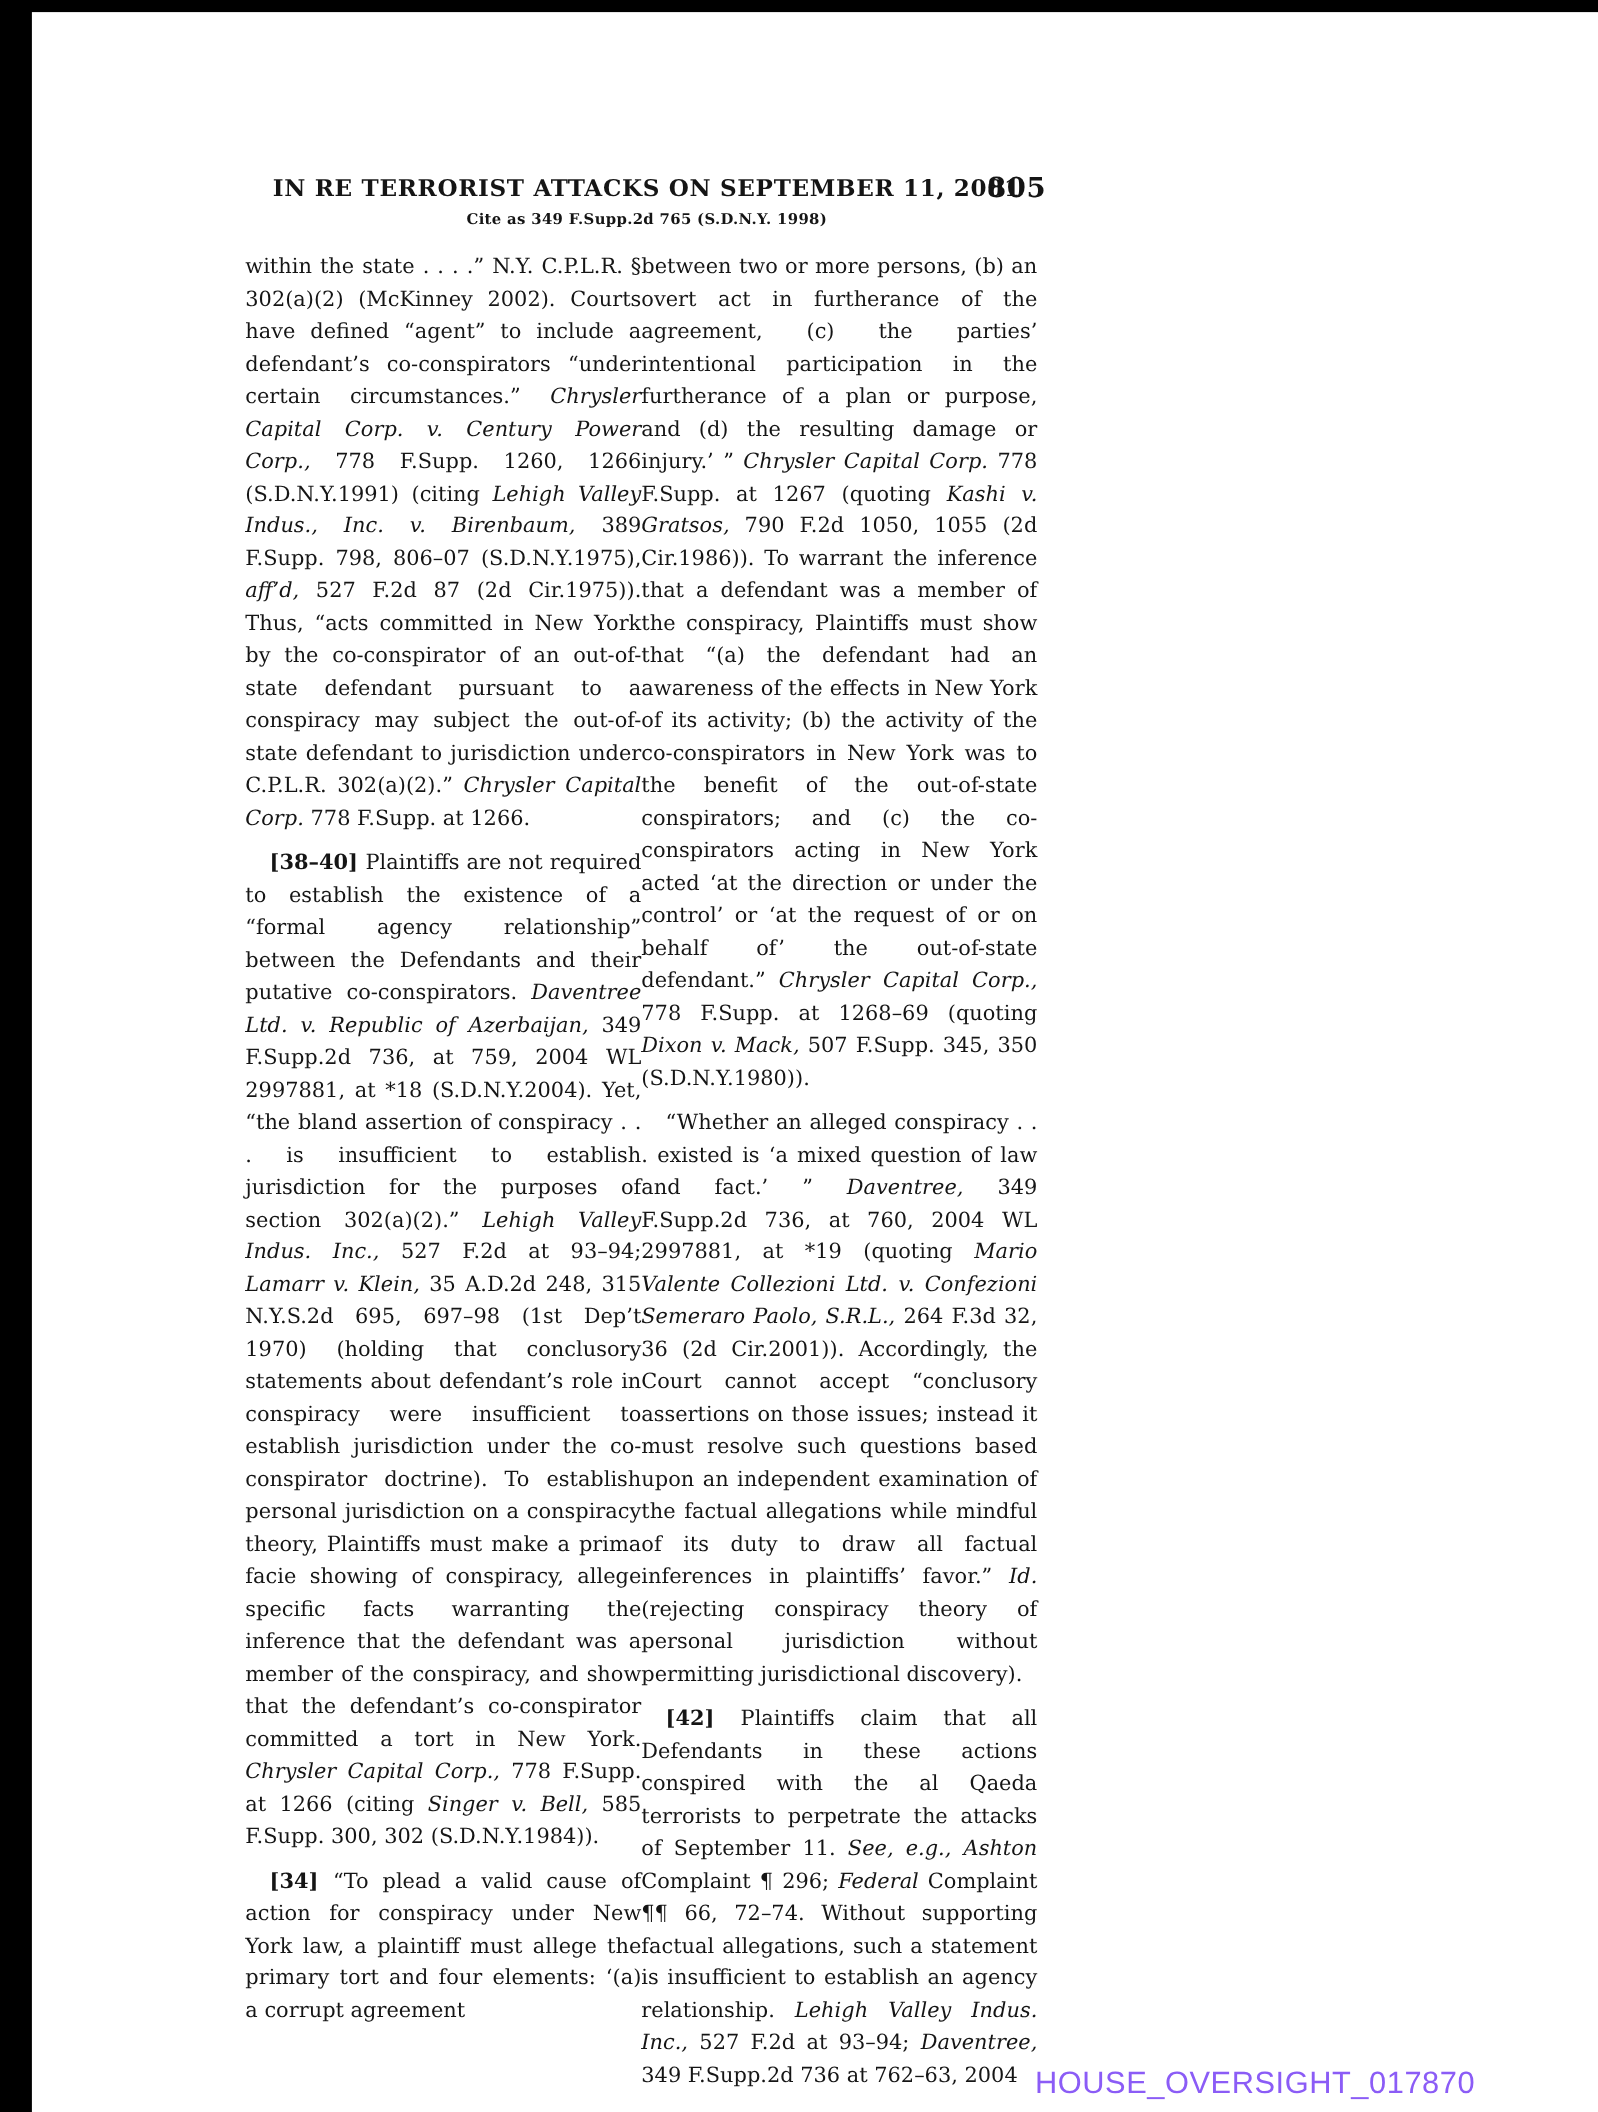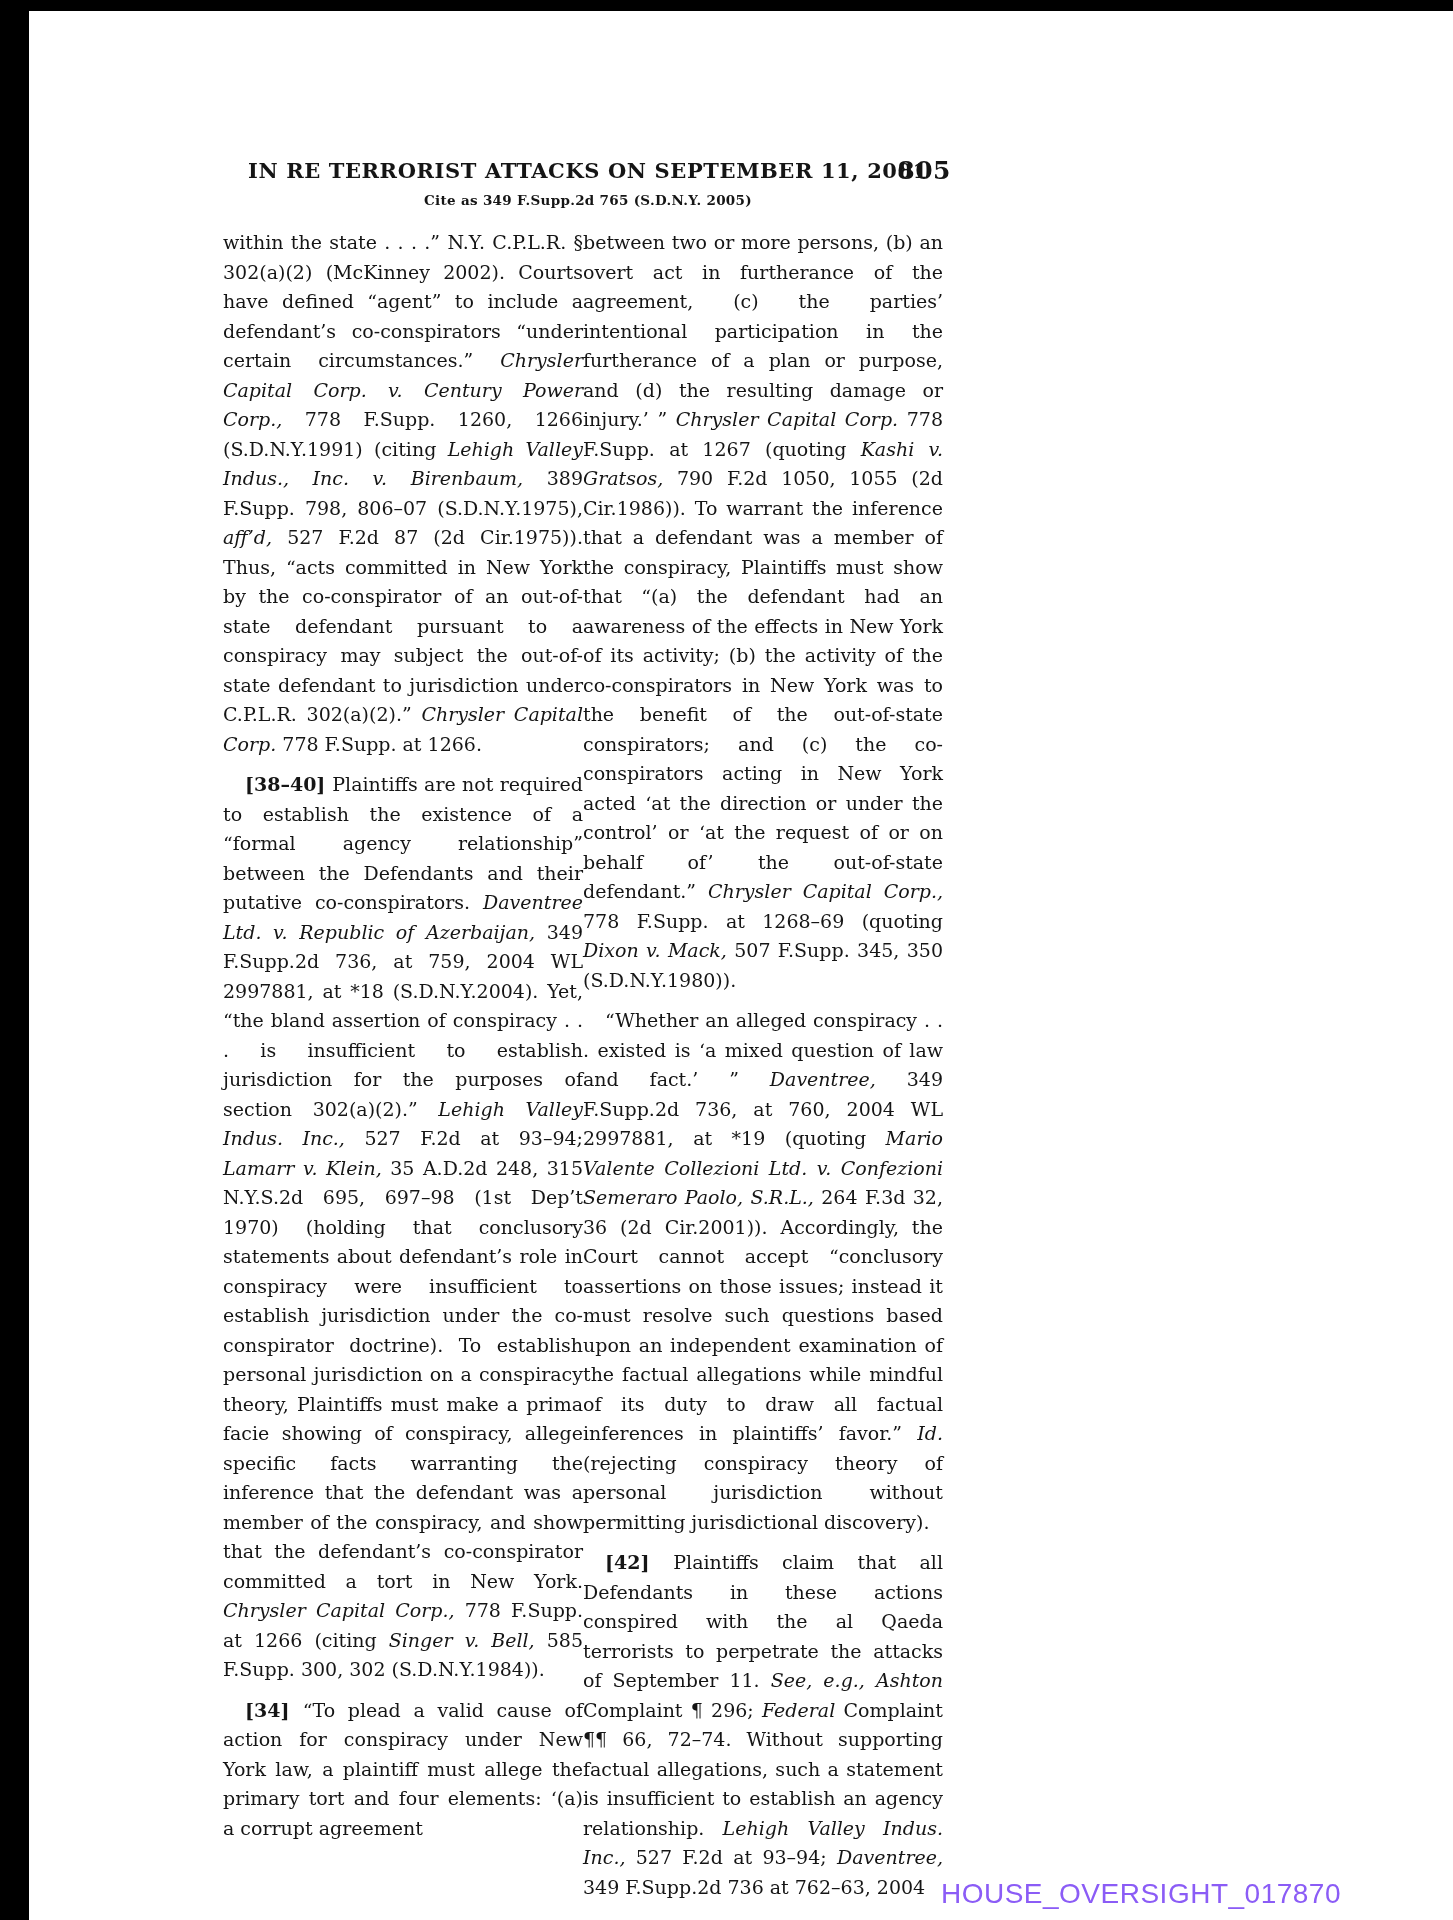--- a/index.html
+++ b/index.html
@@ -50,21 +50,21 @@
 <div class="page">
   <div class="scan-bar-left"></div>
   <div class="scan-bar-top"></div>
 
   <div class="content">
     <header>
       <div class="header-line">
         <span class="running-head">IN RE TERRORIST ATTACKS ON SEPTEMBER 11, 2001</span>
         <span class="page-number">805</span>
       </div>
-      <div class="cite-line">Cite as 349 F.Supp.2d 765 (S.D.N.Y. 2005)</div>
+      <div class="cite-line">Cite as 349 F.Supp.2d 765 (S.D.N.Y. 1998)</div>
     </header>
 
     <main class="columns">
       <section class="column" id="col-left">
           <p class=""><span>within the state . . . .” N.Y. C.P.L.R. § 302(a)(2) (McKinney 2002).  Courts have defined “agent” to include a defendant’s co-conspirators “under certain circumstances.”  </span><span class="it">Chrysler Capital Corp. v. Century Power Corp., </span><span>778 F.Supp. 1260, 1266 (S.D.N.Y.1991) (citing </span><span class="it">Lehigh Valley Indus., Inc. v. Birenbaum, </span><span>389 F.Supp. 798, 806–07 (S.D.N.Y.1975), </span><span class="it">aff’d, </span><span>527 F.2d 87 (2d Cir.1975)).  Thus, “acts committed in New York by the co-conspirator of an out-of-state defendant pursuant to a conspiracy may subject the out-of-state defendant to jurisdiction under C.P.L.R. 302(a)(2).”  </span><span class="it">Chrysler Capital Corp. </span><span>778 F.Supp. at 1266.</span></p>
           <p class="indent"><span class="bd">[38–40] </span><span>Plaintiffs are not required to establish the existence of a “formal agency relationship” between the Defendants and their putative co-conspirators.  </span><span class="it">Daventree Ltd. v. Republic of Azerbaijan, </span><span>349 F.Supp.2d 736, at 759, 2004 WL 2997881, at *18 (S.D.N.Y.2004).  Yet, “the bland assertion of conspiracy . . . is insufficient to establish jurisdiction for the purposes of section 302(a)(2).”  </span><span class="it">Lehigh Valley Indus. Inc., </span><span>527 F.2d at 93–94; </span><span class="it">Lamarr v. Klein, </span><span>35 A.D.2d 248, 315 N.Y.S.2d 695, 697–98 (1st Dep’t 1970) (holding that conclusory statements about defendant’s role in conspiracy were insufficient to establish jurisdiction under the co-conspirator doctrine).  To establish personal jurisdiction on a conspiracy theory, Plaintiffs must make a prima facie showing of conspiracy, allege specific facts warranting the inference that the defendant was a member of the conspiracy, and show that the defendant’s co-conspirator committed a tort in New York.  </span><span class="it">Chrysler Capital Corp., </span><span>778 F.Supp. at 1266 (citing </span><span class="it">Singer v. Bell, </span><span>585 F.Supp. 300, 302 (S.D.N.Y.1984)).</span></p>
           <p class="indent"><span class="bd">[34] </span><span>“To plead a valid cause of action for conspiracy under New York law, a plaintiff must allege the primary tort and four elements: ‘(a) a corrupt agreement</span></p>
         </section>
       <section class="column" id="col-right">
           <p class=""><span>between two or more persons, (b) an overt act in furtherance of the agreement, (c) the parties’ intentional participation in the furtherance of a plan or purpose, and (d) the resulting damage or injury.’ ”  </span><span class="it">Chrysler Capital Corp. </span><span>778 F.Supp. at 1267 (quoting </span><span class="it">Kashi v. Gratsos, </span><span>790 F.2d 1050, 1055 (2d Cir.1986)).  To warrant the inference that a defendant was a member of the conspiracy, Plaintiffs must show that “(a) the defendant had an awareness of the effects in New York of its activity; (b) the activity of the co-conspirators in New York was to the benefit of the out-of-state conspirators; and (c) the co-conspirators acting in New York acted ‘at the direction or under the control’ or ‘at the request of or on behalf of’ the out-of-state defendant.”  </span><span class="it">Chrysler Capital Corp., </span><span>778 F.Supp. at 1268–69 (quoting </span><span class="it">Dixon v. Mack, </span><span>507 F.Supp. 345, 350 (S.D.N.Y.1980)).</span></p>

